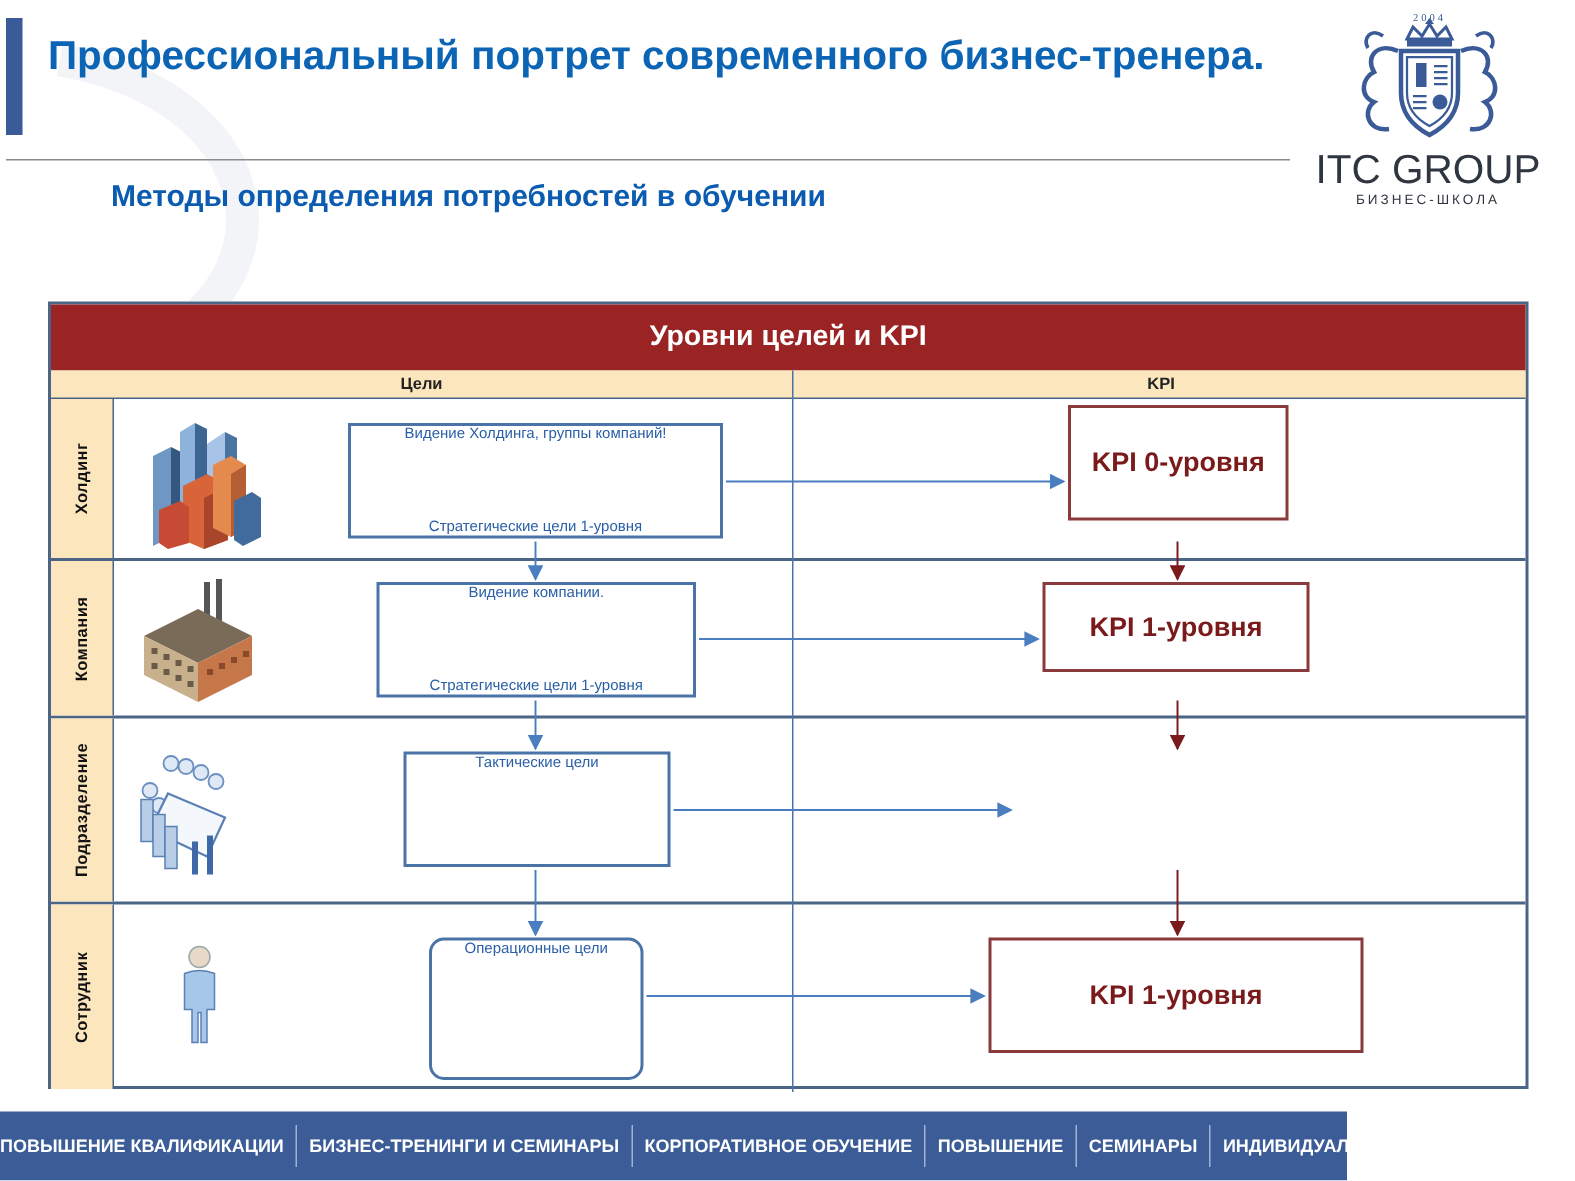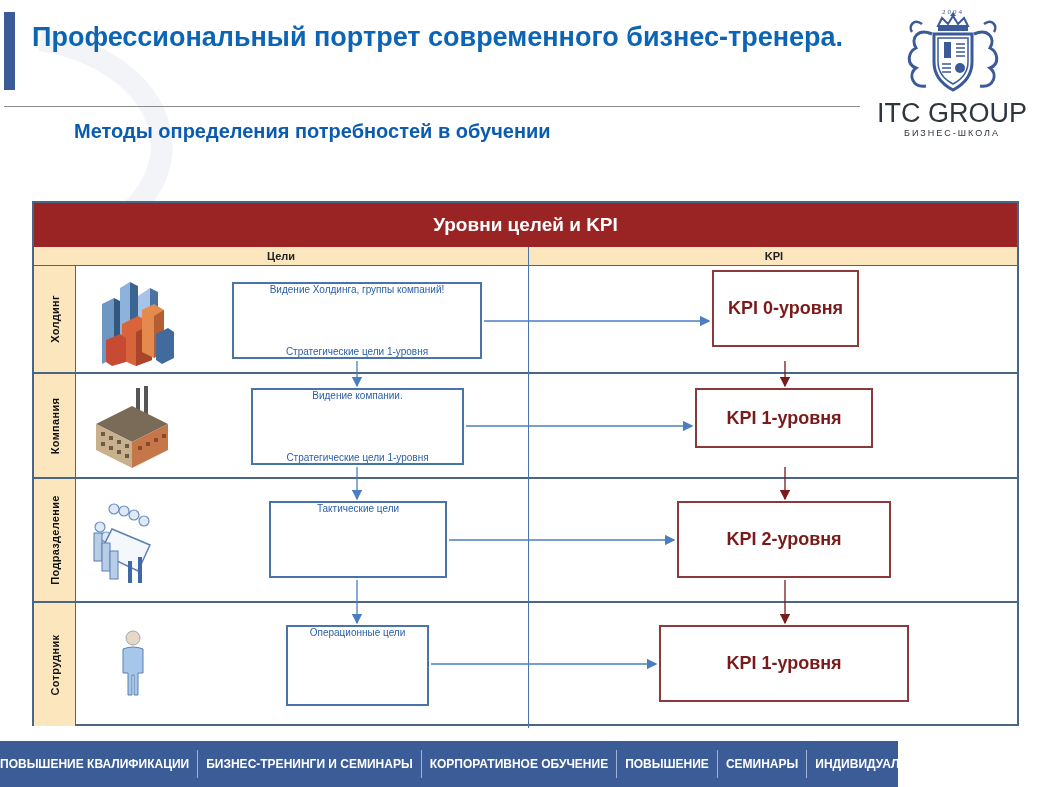--- a/index.html
+++ b/index.html
@@ -159,32 +159,31 @@
         <rect x="2" y="32" width="8" height="28"></rect>
           <rect x="10" y="42" width="8" height="28"></rect>
           <rect x="18" y="50" width="8" height="28"></rect>
       </g>
       <rect x="46" y="56" width="4" height="26" fill="#3e68a8"></rect>
       <rect x="36" y="60" width="4" height="22" fill="#3e68a8"></rect>
     </svg>
     <div class="goal-box" style="left:235px;top:22px;width:178px;height:77px;">
       <div>Тактические цели</div>
     </div>
-    <div class="kpi-box" style="left:643px;top:22px;width:214px;height:77px;">KPI 2-уровня</div>
   </div>
 
   <div class="lane" style="top:400px;height:123px;border-bottom:none;">
     <div class="lane-label">
         <span>Сотрудник</span>
       </div>
     <svg class="lane-icon" style="top:26px;left:84px;" width="30" height="70" viewBox="0 0 30 70">
       <circle cx="15" cy="9" r="7" fill="#e8d8c8" stroke="#9aa" stroke-width="1"></circle>
       <path d="M5 20 Q15 16 25 20 L25 44 L20 44 L20 66 L16 66 L16 46 L14 46 L14 66 L10 66 L10 44 L5 44 Z" fill="#a7c7ea" stroke="#5a80b4" stroke-width="1"></path>
     </svg>
-    <div class="goal-box" style="left:252px;top:22px;width:143px;height:81px;">
+    <div class="goal-box" style="left:252px;top:22px;width:143px;height:95px;border-radius:10px;">
       <div>Операционные цели</div>
     </div>
     <div class="kpi-box" style="left:625px;top:22px;width:250px;height:77px;">KPI 1-уровня</div>
   </div>
 
   <div class="col-divider"></div>
 
   <svg class="connector" style="left:0;top:0;" width="985" height="523">
     <defs>
       <marker id="ab" markerWidth="8" markerHeight="8" refX="7" refY="4" orient="auto">

